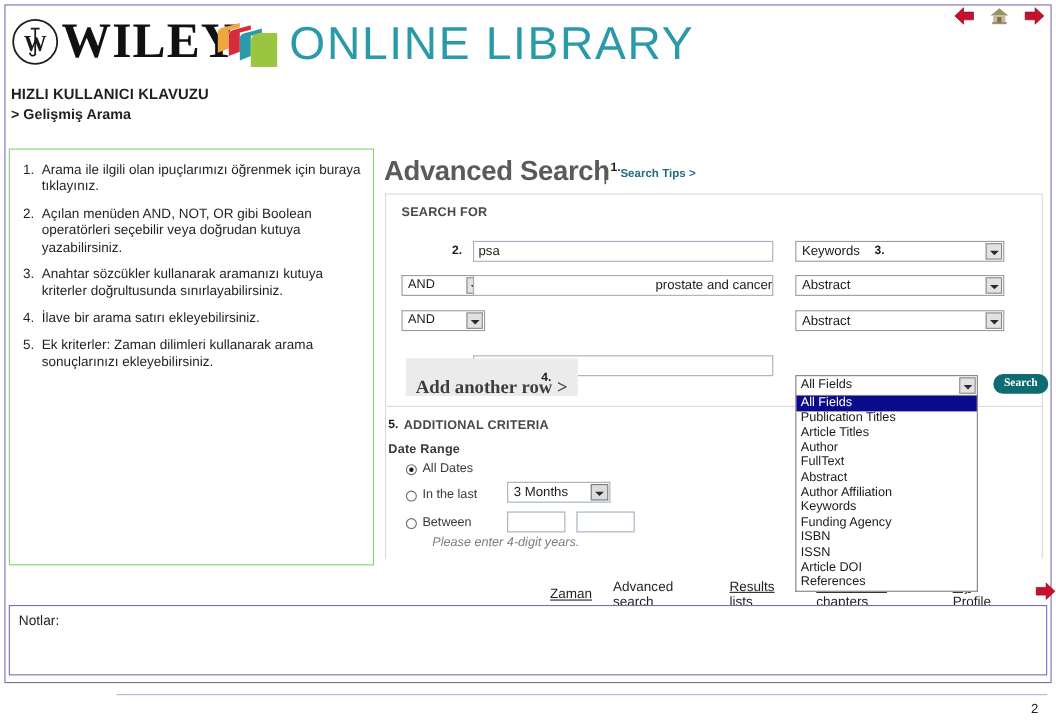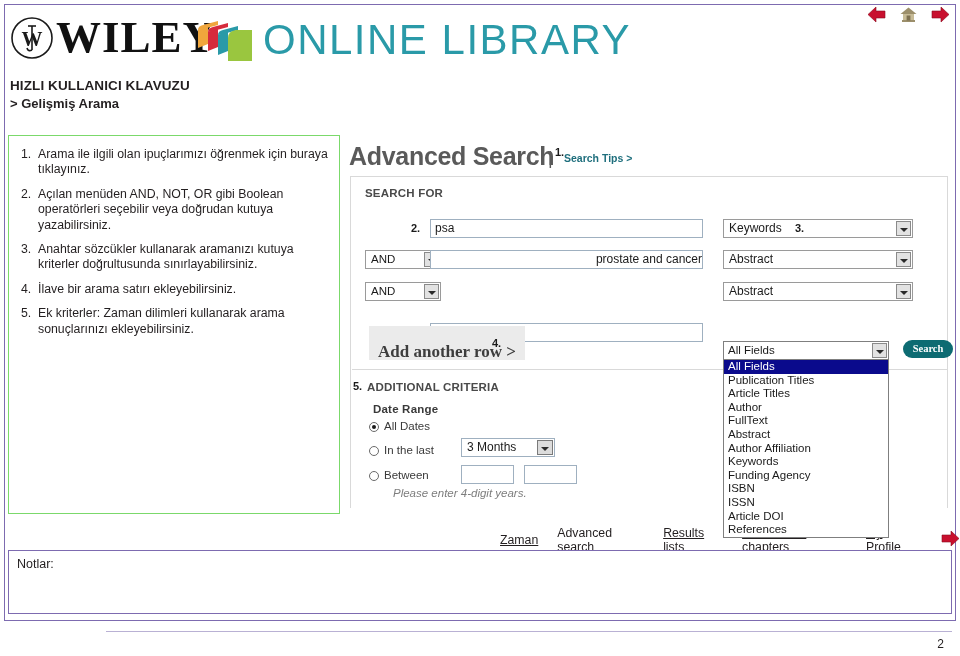--- a/index.html
+++ b/index.html
@@ -564,21 +564,21 @@
         <div class="opt">References</div>
       </div>
 
       <div class="search-btn">Search</div>
 
       <div class="divider"></div>
 
       <div class="callout" style="left:2px; top:203px;">5.</div>
       <div class="section-label" style="left:16px; top:204px;">ADDITIONAL CRITERIA</div>
 
-      <div class="section-label" style="left:22px; top:226px; color:#3a3a3a;">Date Range</div>
+      <div class="section-label" style="left:2px; top:226px; color:#3a3a3a;">Date Range</div>
 
       <div class="radio on" style="left:18px; top:245px;"></div>
       <div class="radio-label" style="left:33px; top:243px;">All Dates</div>
 
       <div class="radio" style="left:18px; top:269px;"></div>
       <div class="radio-label" style="left:33px; top:267px;">In the last</div>
       <div class="mon-select" style="top:261px;">
         <span>3 Months</span>
         <span class="arrow"></span>
       </div>

